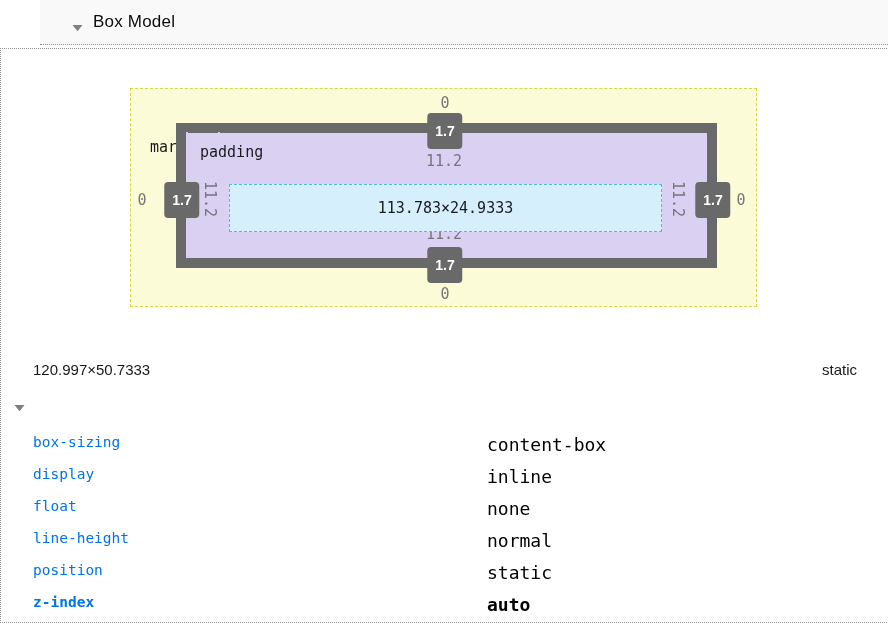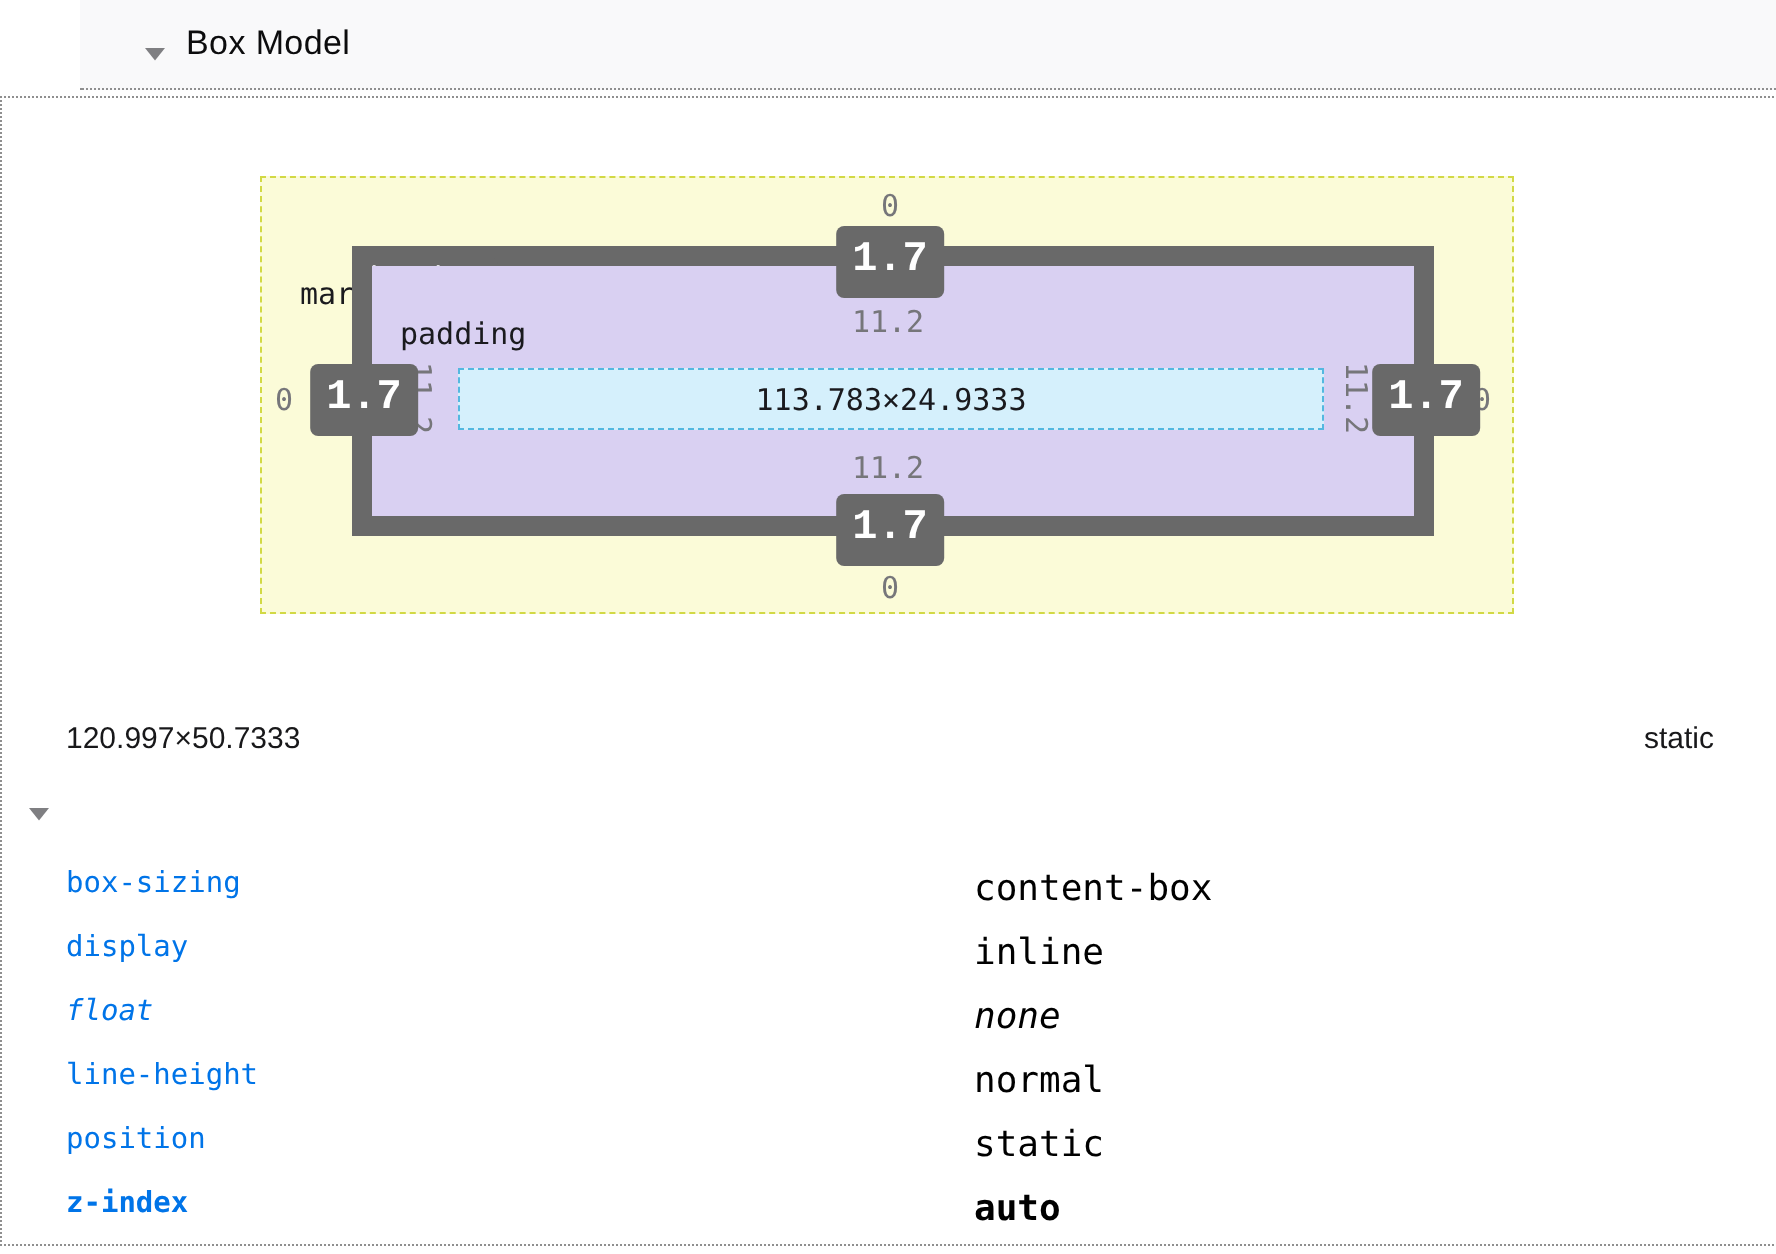--- a/index.html
+++ b/index.html
@@ -32,43 +32,43 @@
   }
   .region-label { position:absolute; font-family:"DejaVu Sans Mono", monospace;
     font-size:15px; color:#1a1a1e; }
   .border-box {
     position:absolute; left:45px; top:34px; width:541px; height:145px;
     background:#696969;
   }
   .padding-box { position:absolute; left:10px; top:10px; right:10px; bottom:10px;
     background:#d9d0f2; }
   .content-box {
-    position:absolute; left:43px; top:51px; width:433px; height:31px;
+    position:absolute; left:43px; top:51px; width:433px; height:48px;
     background:#d5f0fc; border:1px dashed #54b8e0;
     display:flex; align-items:center; justify-content:center;
     font-family:"DejaVu Sans Mono", monospace; font-size:15px; color:#1a1a1e;
   }
   .bm-val {
     position:absolute; transform:translate(-50%,-50%);
     font-family:"DejaVu Sans Mono", monospace; font-size:15px; color:#76767a;
     white-space:nowrap; cursor:default;
   }
   .bm-val.vert { writing-mode:vertical-rl; }
   .badge {
     position:absolute; transform:translate(-50%,-50%);
     background:#696969; color:#fff; border-radius:4px;
-    font-family:Liberation Mono, monospace; font-size:21px; font-weight:bold;
+    font-family:Liberation Sans, sans-serif; font-size:14px; font-weight:bold;
     padding:8px 8px; line-height:20px; white-space:nowrap; cursor:default;
   }
   .border-tag {
     position:absolute; left:0; top:6px; background:#696969; color:#fff;
     border-radius:3px; font-family:"DejaVu Sans Mono", monospace;
     font-size:15px; padding:1px 10px 3px 9px; line-height:19px;
   }
-  .padding-tag { left:14px; top:25px;text-align:right; }
+  .padding-tag { left:14px; top:10px;text-align:right; }
   .margin-tag  { left:19px; top:9px;margin-top:40px; }
 
   
   .summary-dims { position:absolute; left:33px; top:361px; font-size:15px; color:#18181a; }
   .summary-pos  { position:absolute; right:31px; top:361px; font-size:15px; color:#18181a; }
 
   
   .props-header { position:absolute; left:14px; top:398px; display:flex;
     align-items:center; cursor:default; }
   .props-header .title { margin-left:13px; font-size:16.5px; color:#38383d; }
@@ -134,21 +134,21 @@
 </div>
 
 <div class="prop-row" style="top:434px;">
   <span class="prop-name">box-sizing</span>
   <span class="prop-value">content-box</span>
 </div>
 <div class="prop-row" style="top:466px;">
   <span class="prop-name">display</span>
   <span class="prop-value">inline</span>
 </div>
-<div class="prop-row" style="top:498px;font-style:italic;">
+<div class="prop-row" style="top:498px;">
   <span class="prop-name">float</span>
   <span class="prop-value">none</span>
 </div>
 <div class="prop-row" style="top:530px;">
   <span class="prop-name">line-height</span>
   <span class="prop-value">normal</span>
 </div>
 <div class="prop-row" style="top:562px;">
   <span class="prop-name">position</span>
   <span class="prop-value">static</span>

